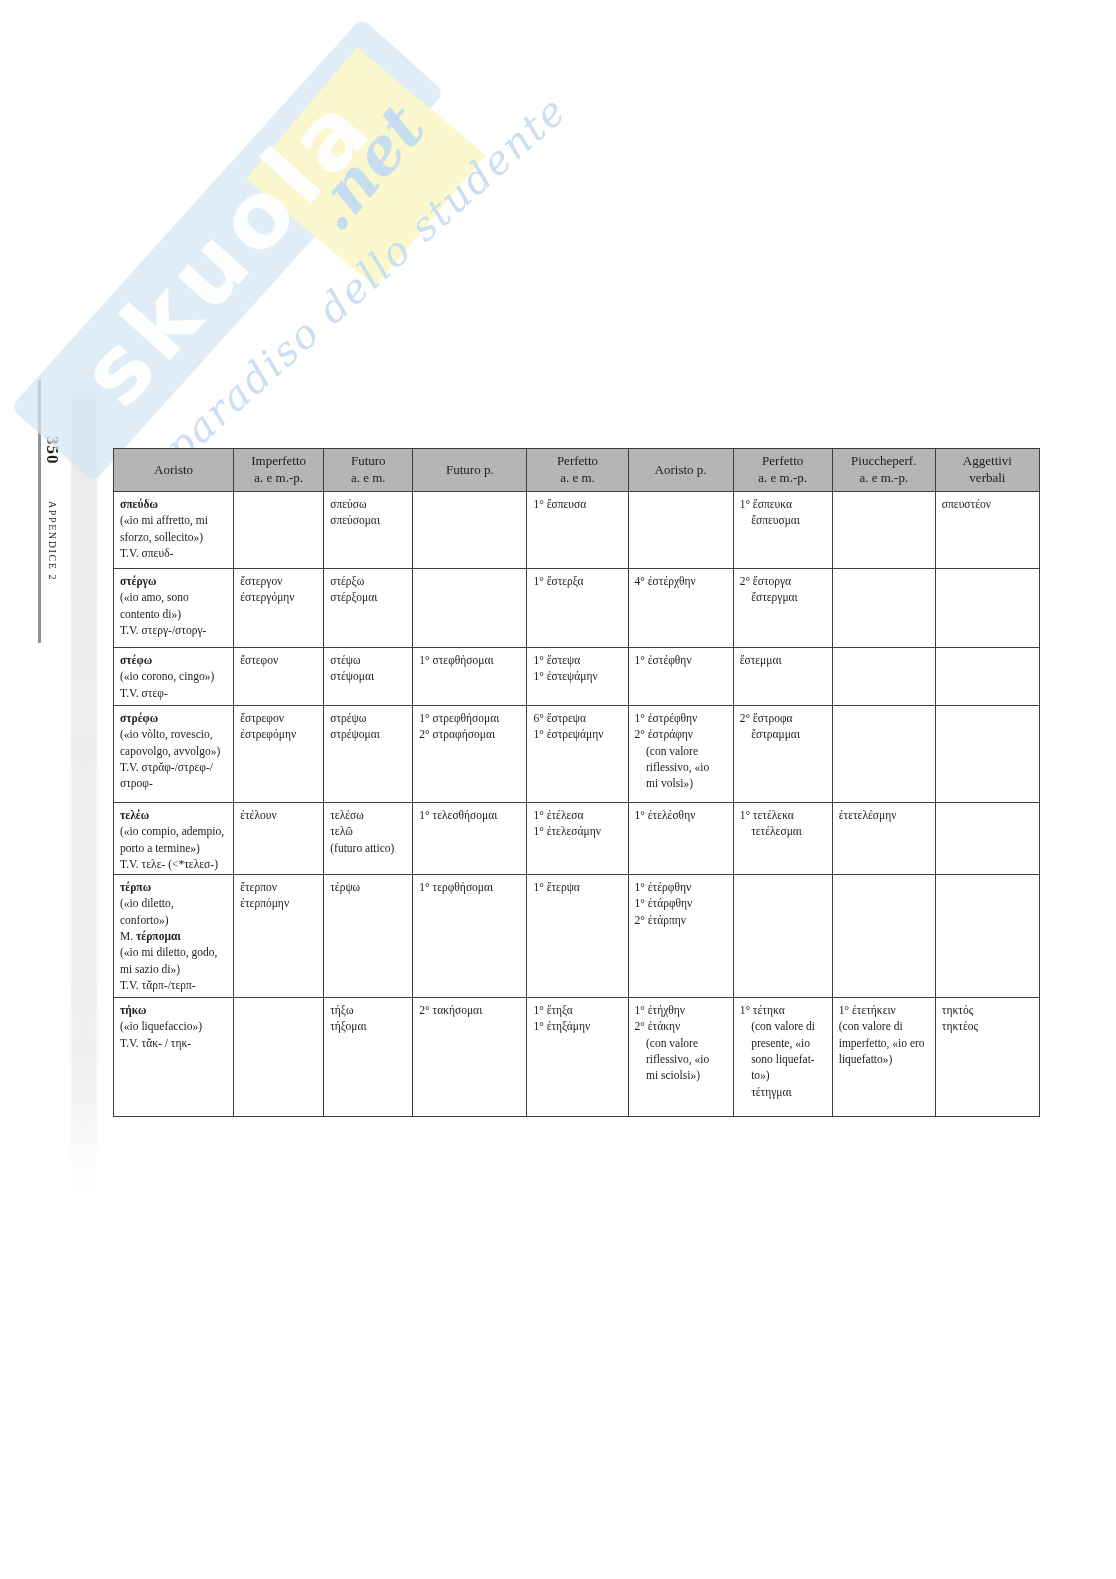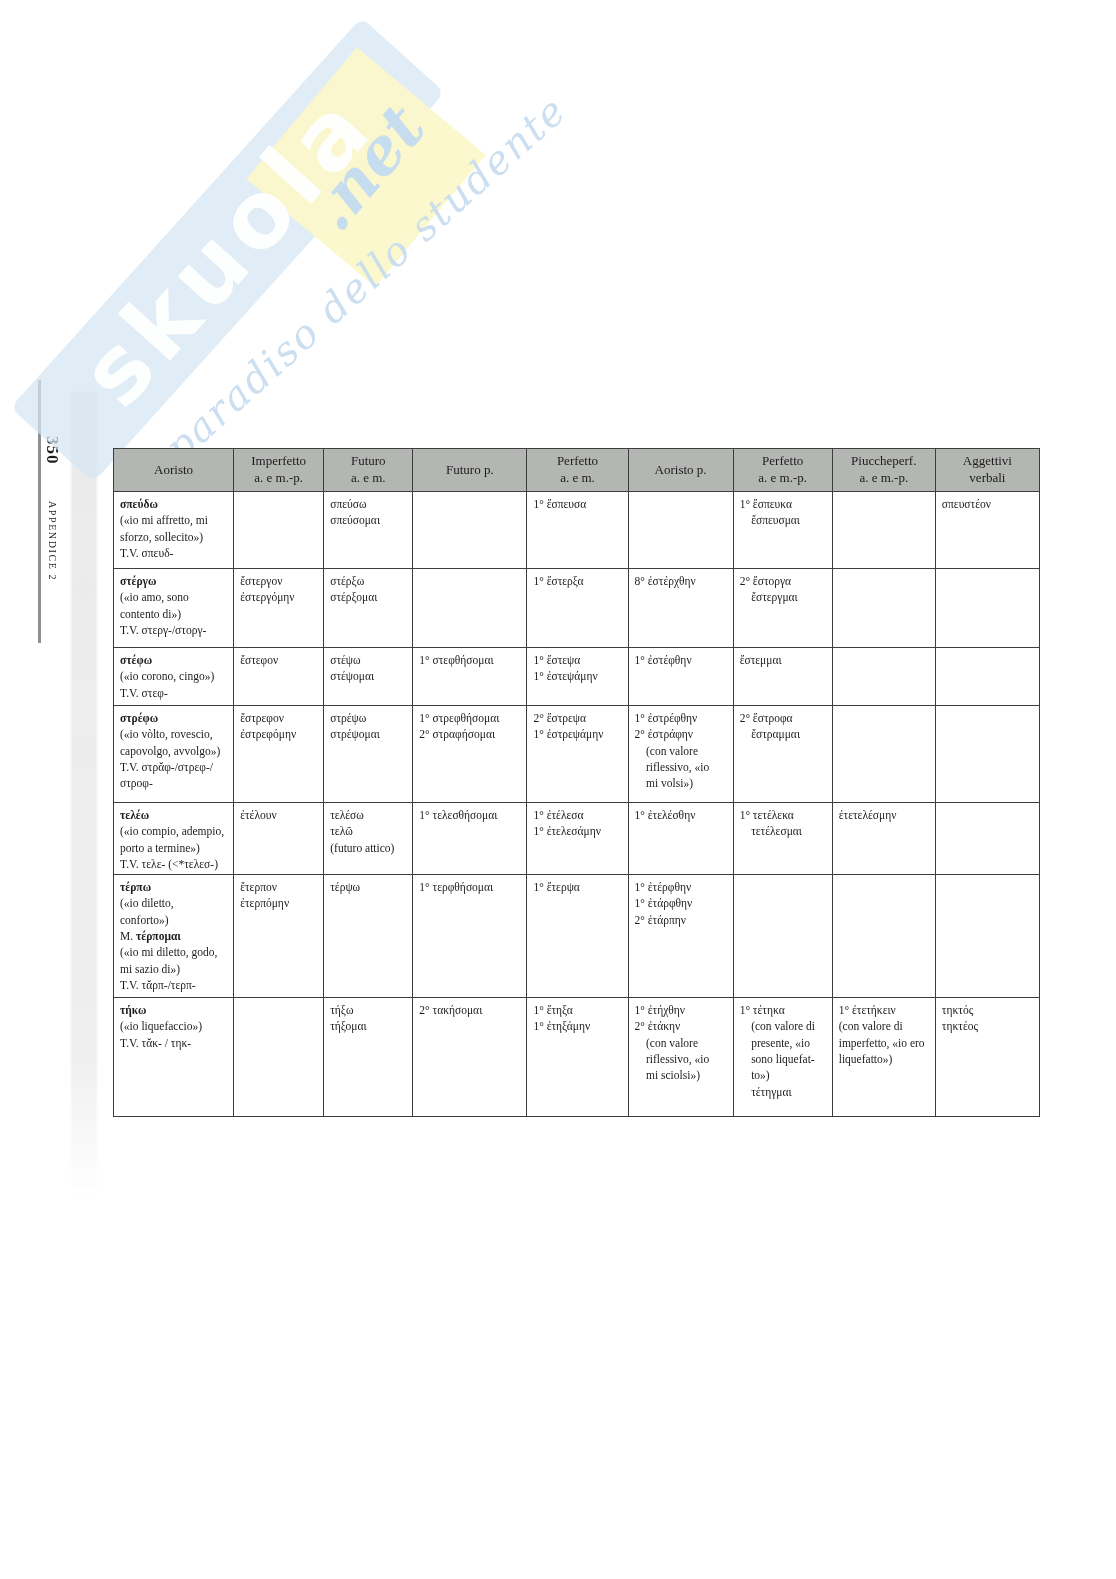--- a/index.html
+++ b/index.html
@@ -179,21 +179,21 @@
             </td>
             <td>
               <div class="cl"><span>στέρξω</span></div>
               <div class="cl"><span>στέρξομαι</span></div>
             </td>
             <td></td>
             <td>
               <div class="cl"><span>1° ἔστερξα</span></div>
             </td>
             <td>
-              <div class="cl"><span>8° ἐστέρχθην</span></div>
+              <div class="cl"><span>4° ἐστέρχθην</span></div>
             </td>
             <td>
               <div class="cl"><span>2° ἔστοργα</span></div>
               <div class="cl"><span>    ἔστεργμαι</span></div>
             </td>
             <td></td>
             <td></td>
           </tr>
           <tr class="row-2">
             <td>
@@ -238,21 +238,21 @@
             </td>
             <td>
               <div class="cl"><span>στρέψω</span></div>
               <div class="cl"><span>στρέψομαι</span></div>
             </td>
             <td>
               <div class="cl"><span>1° στρεφθήσομαι</span></div>
               <div class="cl"><span>2° στραφήσομαι</span></div>
             </td>
             <td>
-              <div class="cl"><span>2° ἔστρεψα</span></div>
+              <div class="cl"><span>6° ἔστρεψα</span></div>
               <div class="cl"><span>1° ἐστρεψάμην</span></div>
             </td>
             <td>
               <div class="cl"><span>1° ἐστρέφθην</span></div>
               <div class="cl"><span>2° ἐστράφην</span></div>
               <div class="cl"><span>    (con valore</span></div>
               <div class="cl"><span>    riflessivo, «io</span></div>
               <div class="cl"><span>    mi volsi»)</span></div>
             </td>
             <td>

